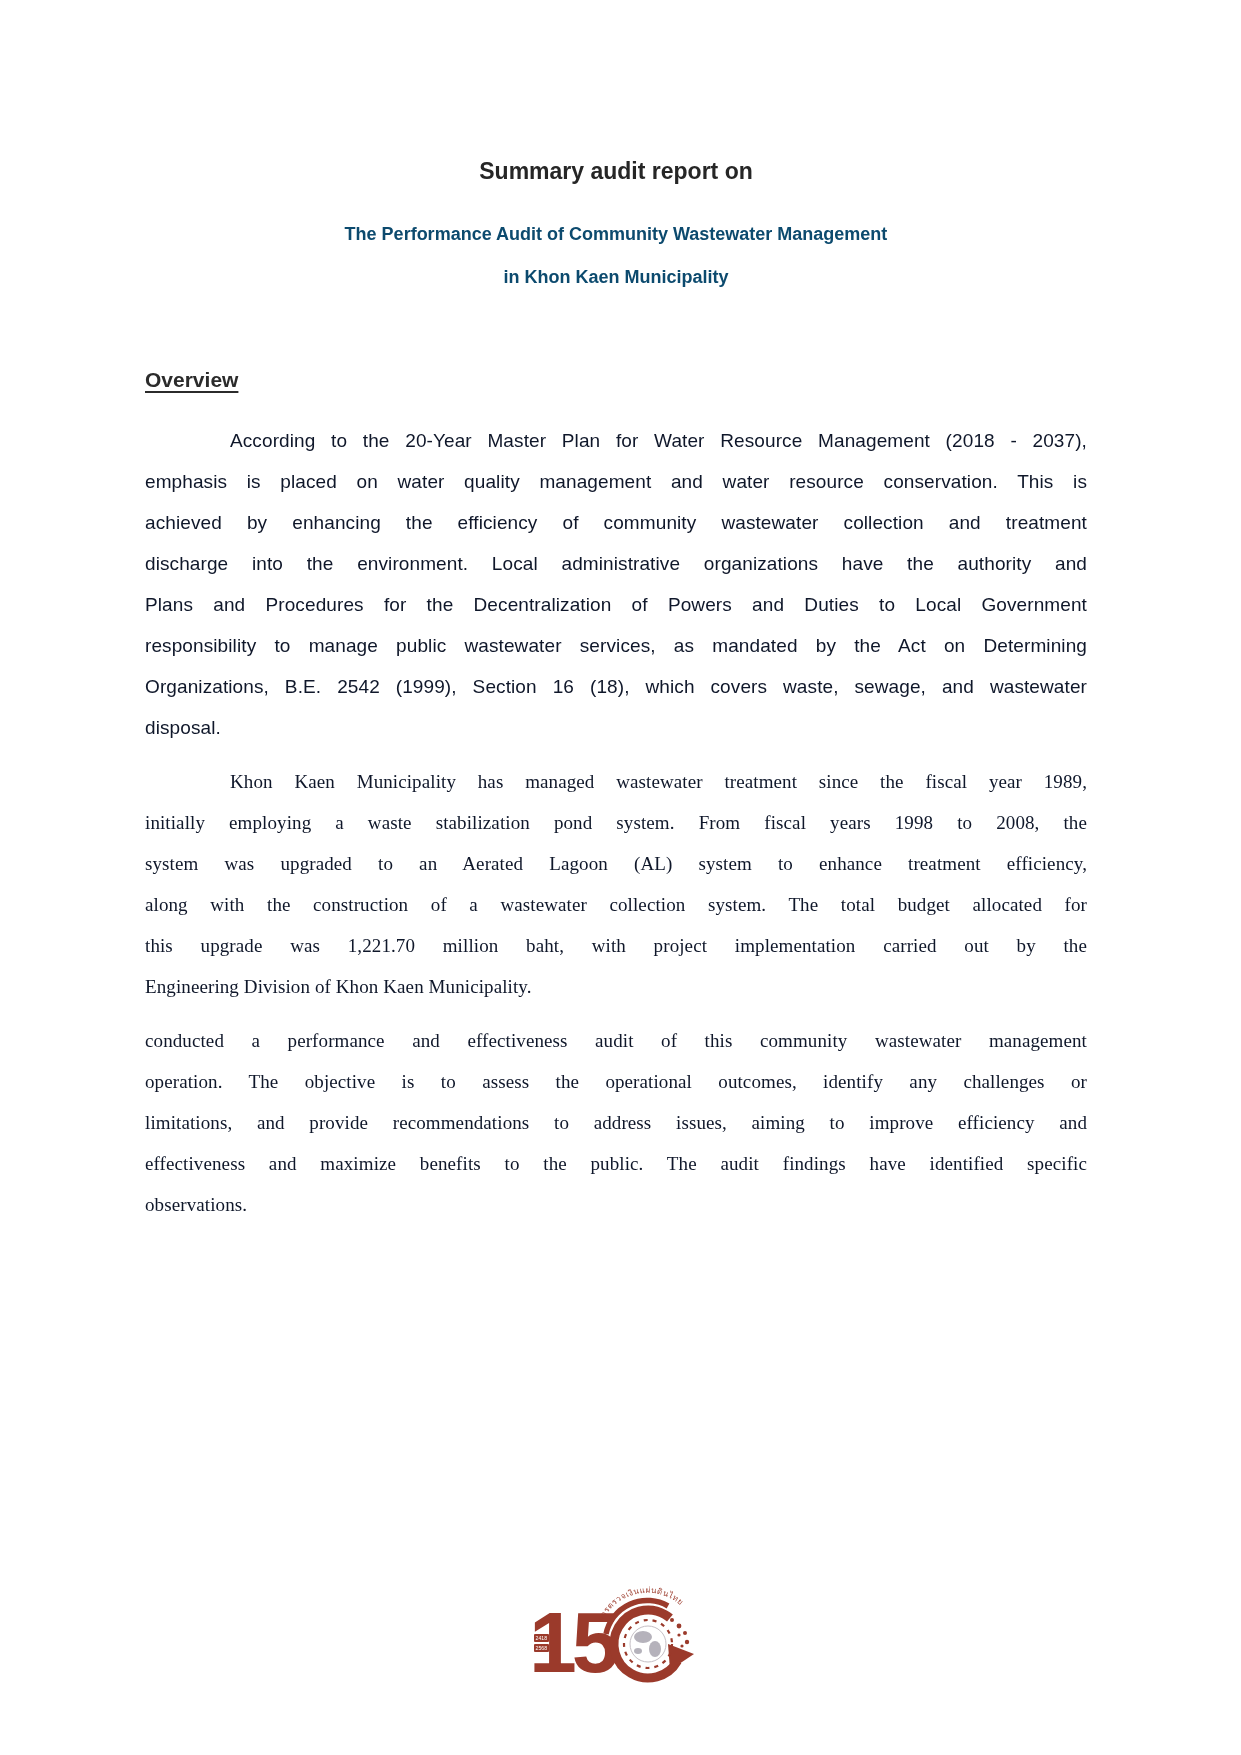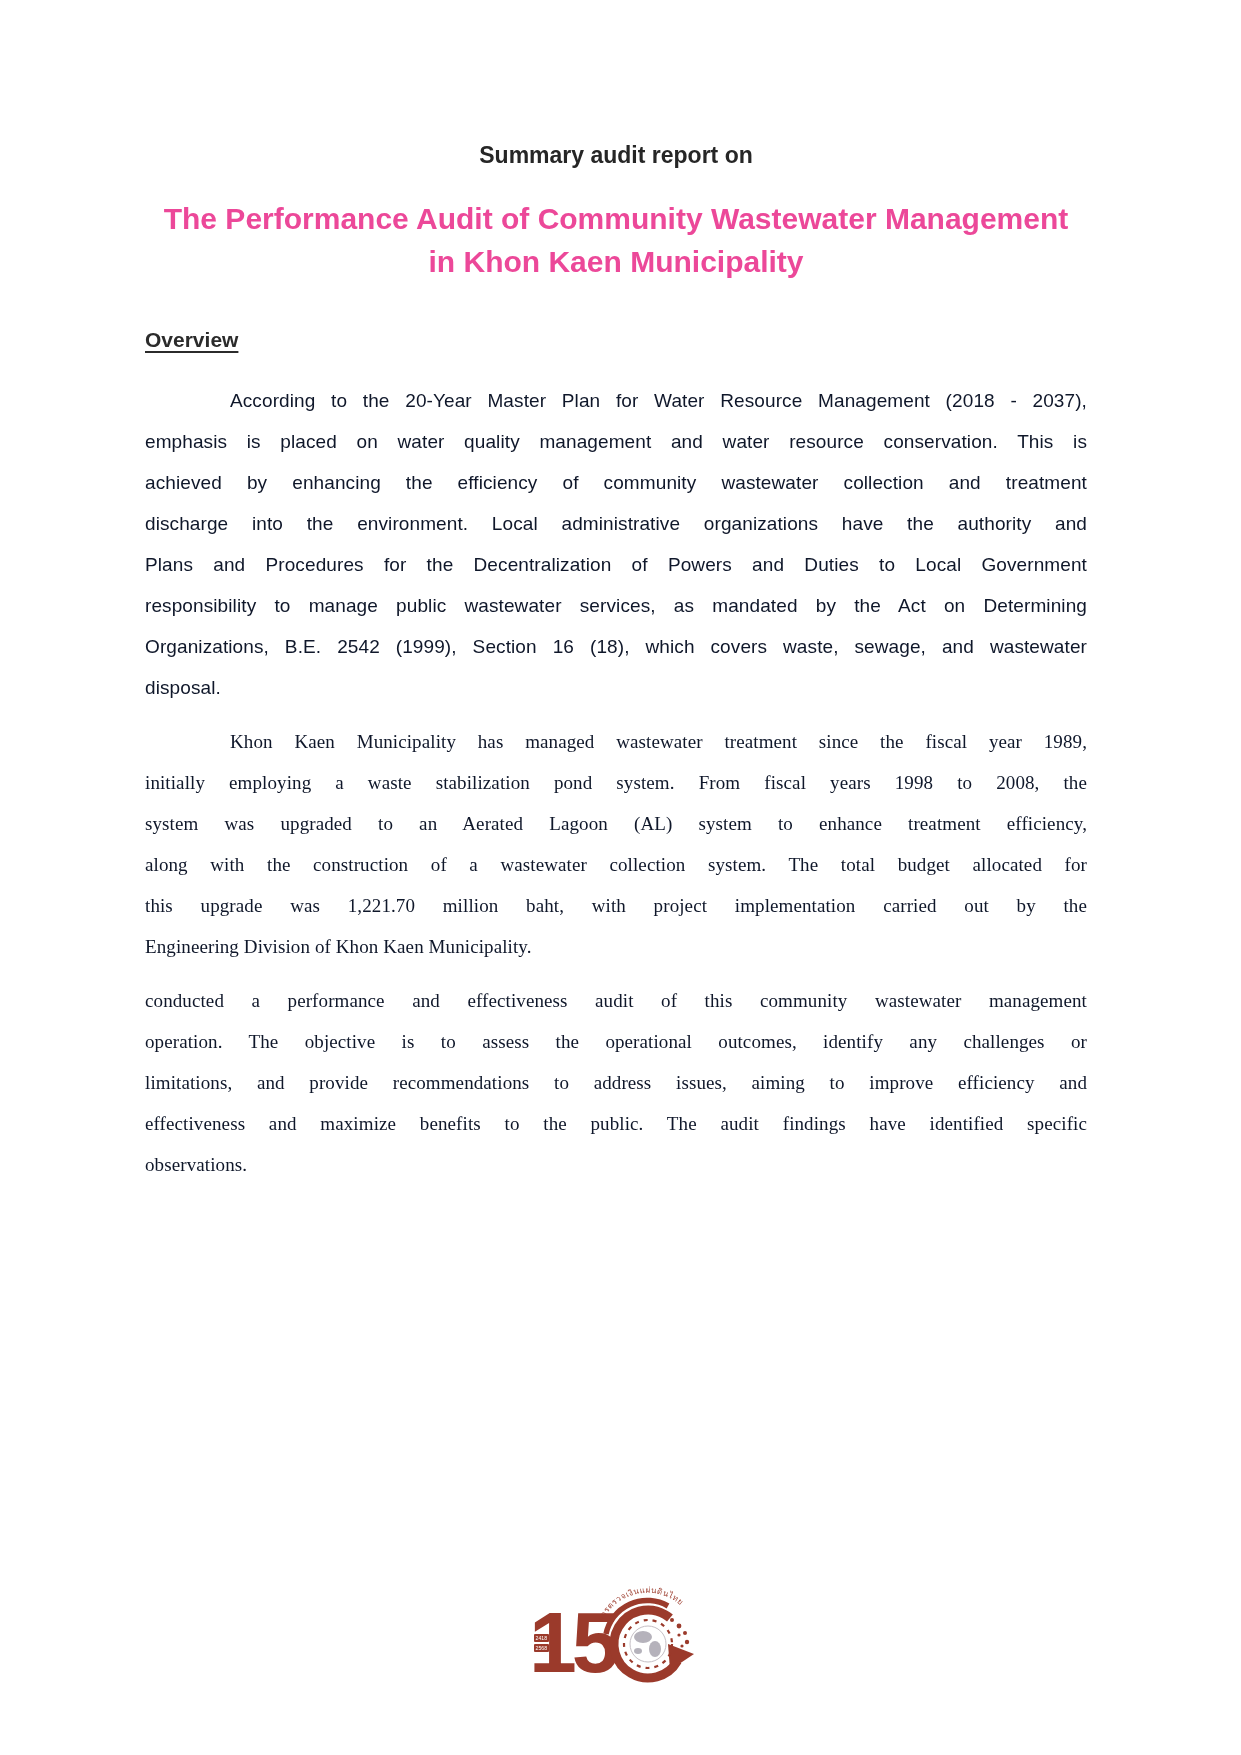--- a/index.html
+++ b/index.html
@@ -9,40 +9,40 @@
     height: 1755px;
     margin: 0 auto;
     background: #ffffff;
     font-family: "Liberation Sans", sans-serif;
     color: #404040;
     overflow: hidden;
   }
   .content {
     position: absolute;
     left: 145px;
-    top: 0;
+    top: 16px;
     width: 942px;
   }
   .title-block { text-align: center; }
   .t1 {
     margin-top: 140px;
     font-size: 23px;
     line-height: 30px;
     font-weight: bold;
     color: #262626;
   }
   .t2 {
-    font-size: 30px;
+    font-size: 18px;
     line-height: 43px;
     font-weight: bold;
-    color: #ec4899;
+    color: #0c4a6e;
   }
   .t2.first-of-pair { margin-top: 27px; }
   .heading {
-    margin-top: 44px;
+    margin-top: 68px;
     font-size: 21px;
     line-height: 26px;
     font-weight: bold;
     color: #2b2b2b;
     text-decoration: underline;
     text-underline-offset: 4px;
   }
   #paragraphs { margin-top: 27px; }
   .para + .para { margin-top: 13px; font-family: Liberation Serif, serif; }
   .line {

